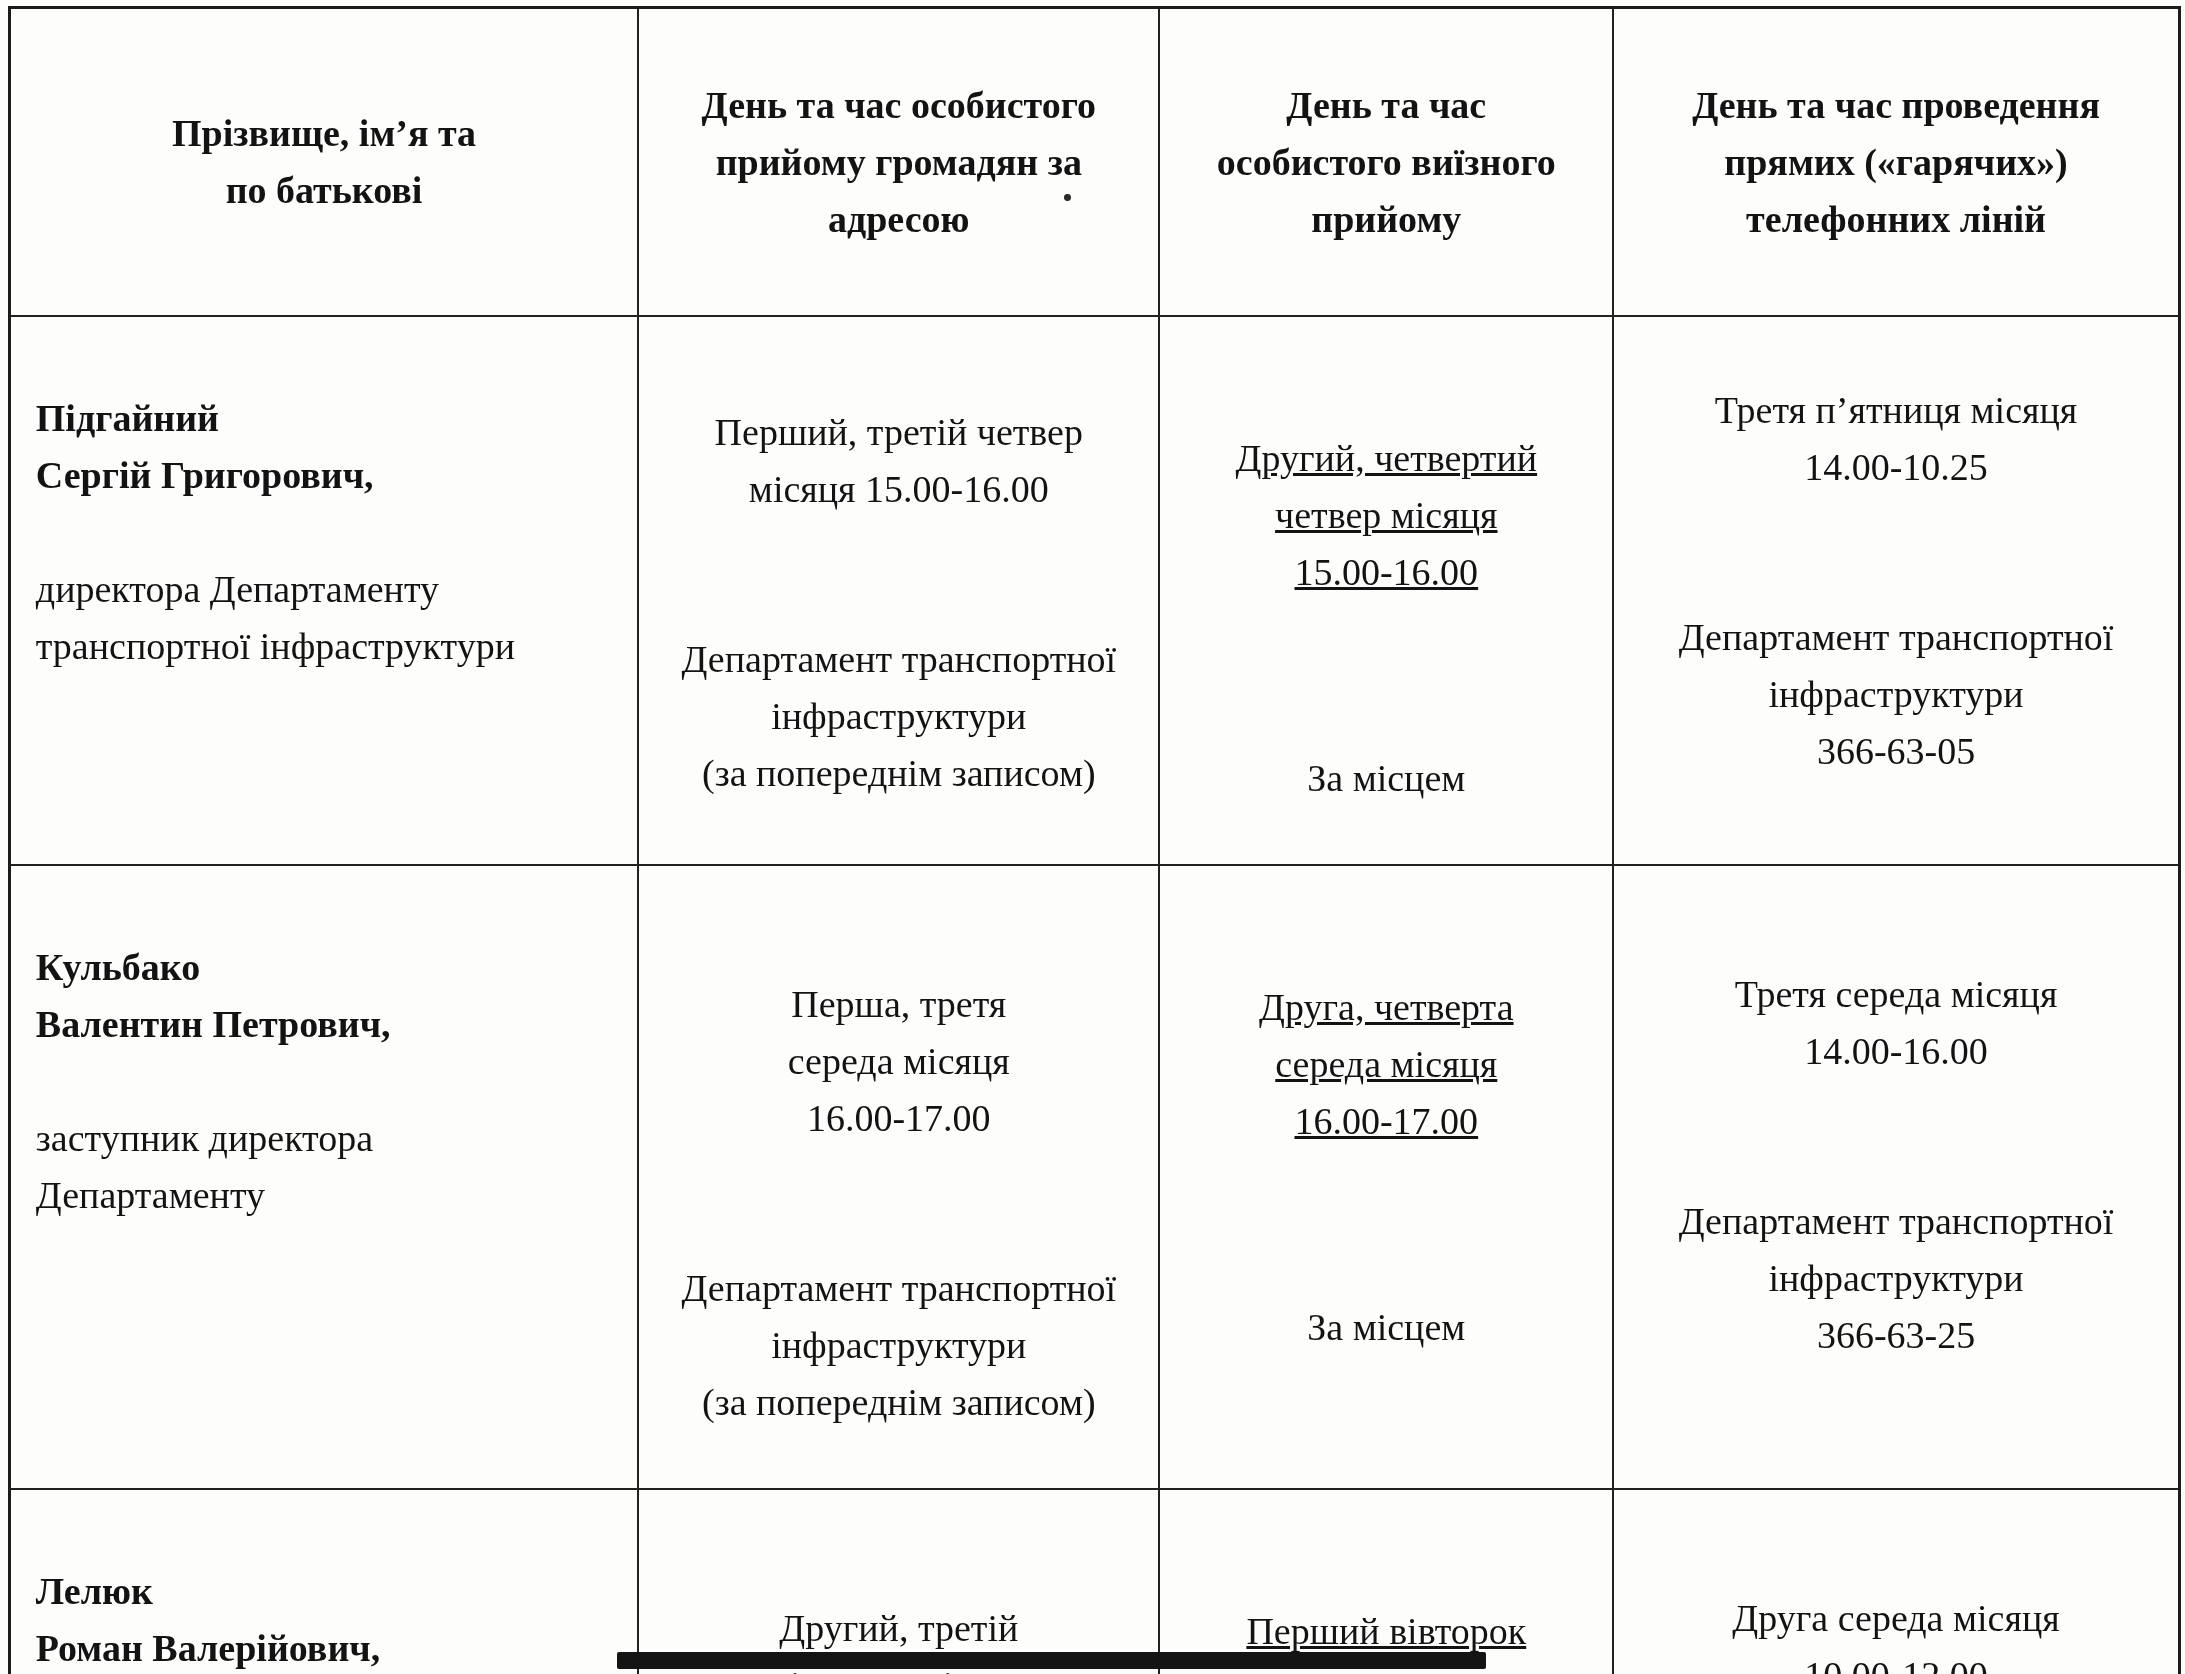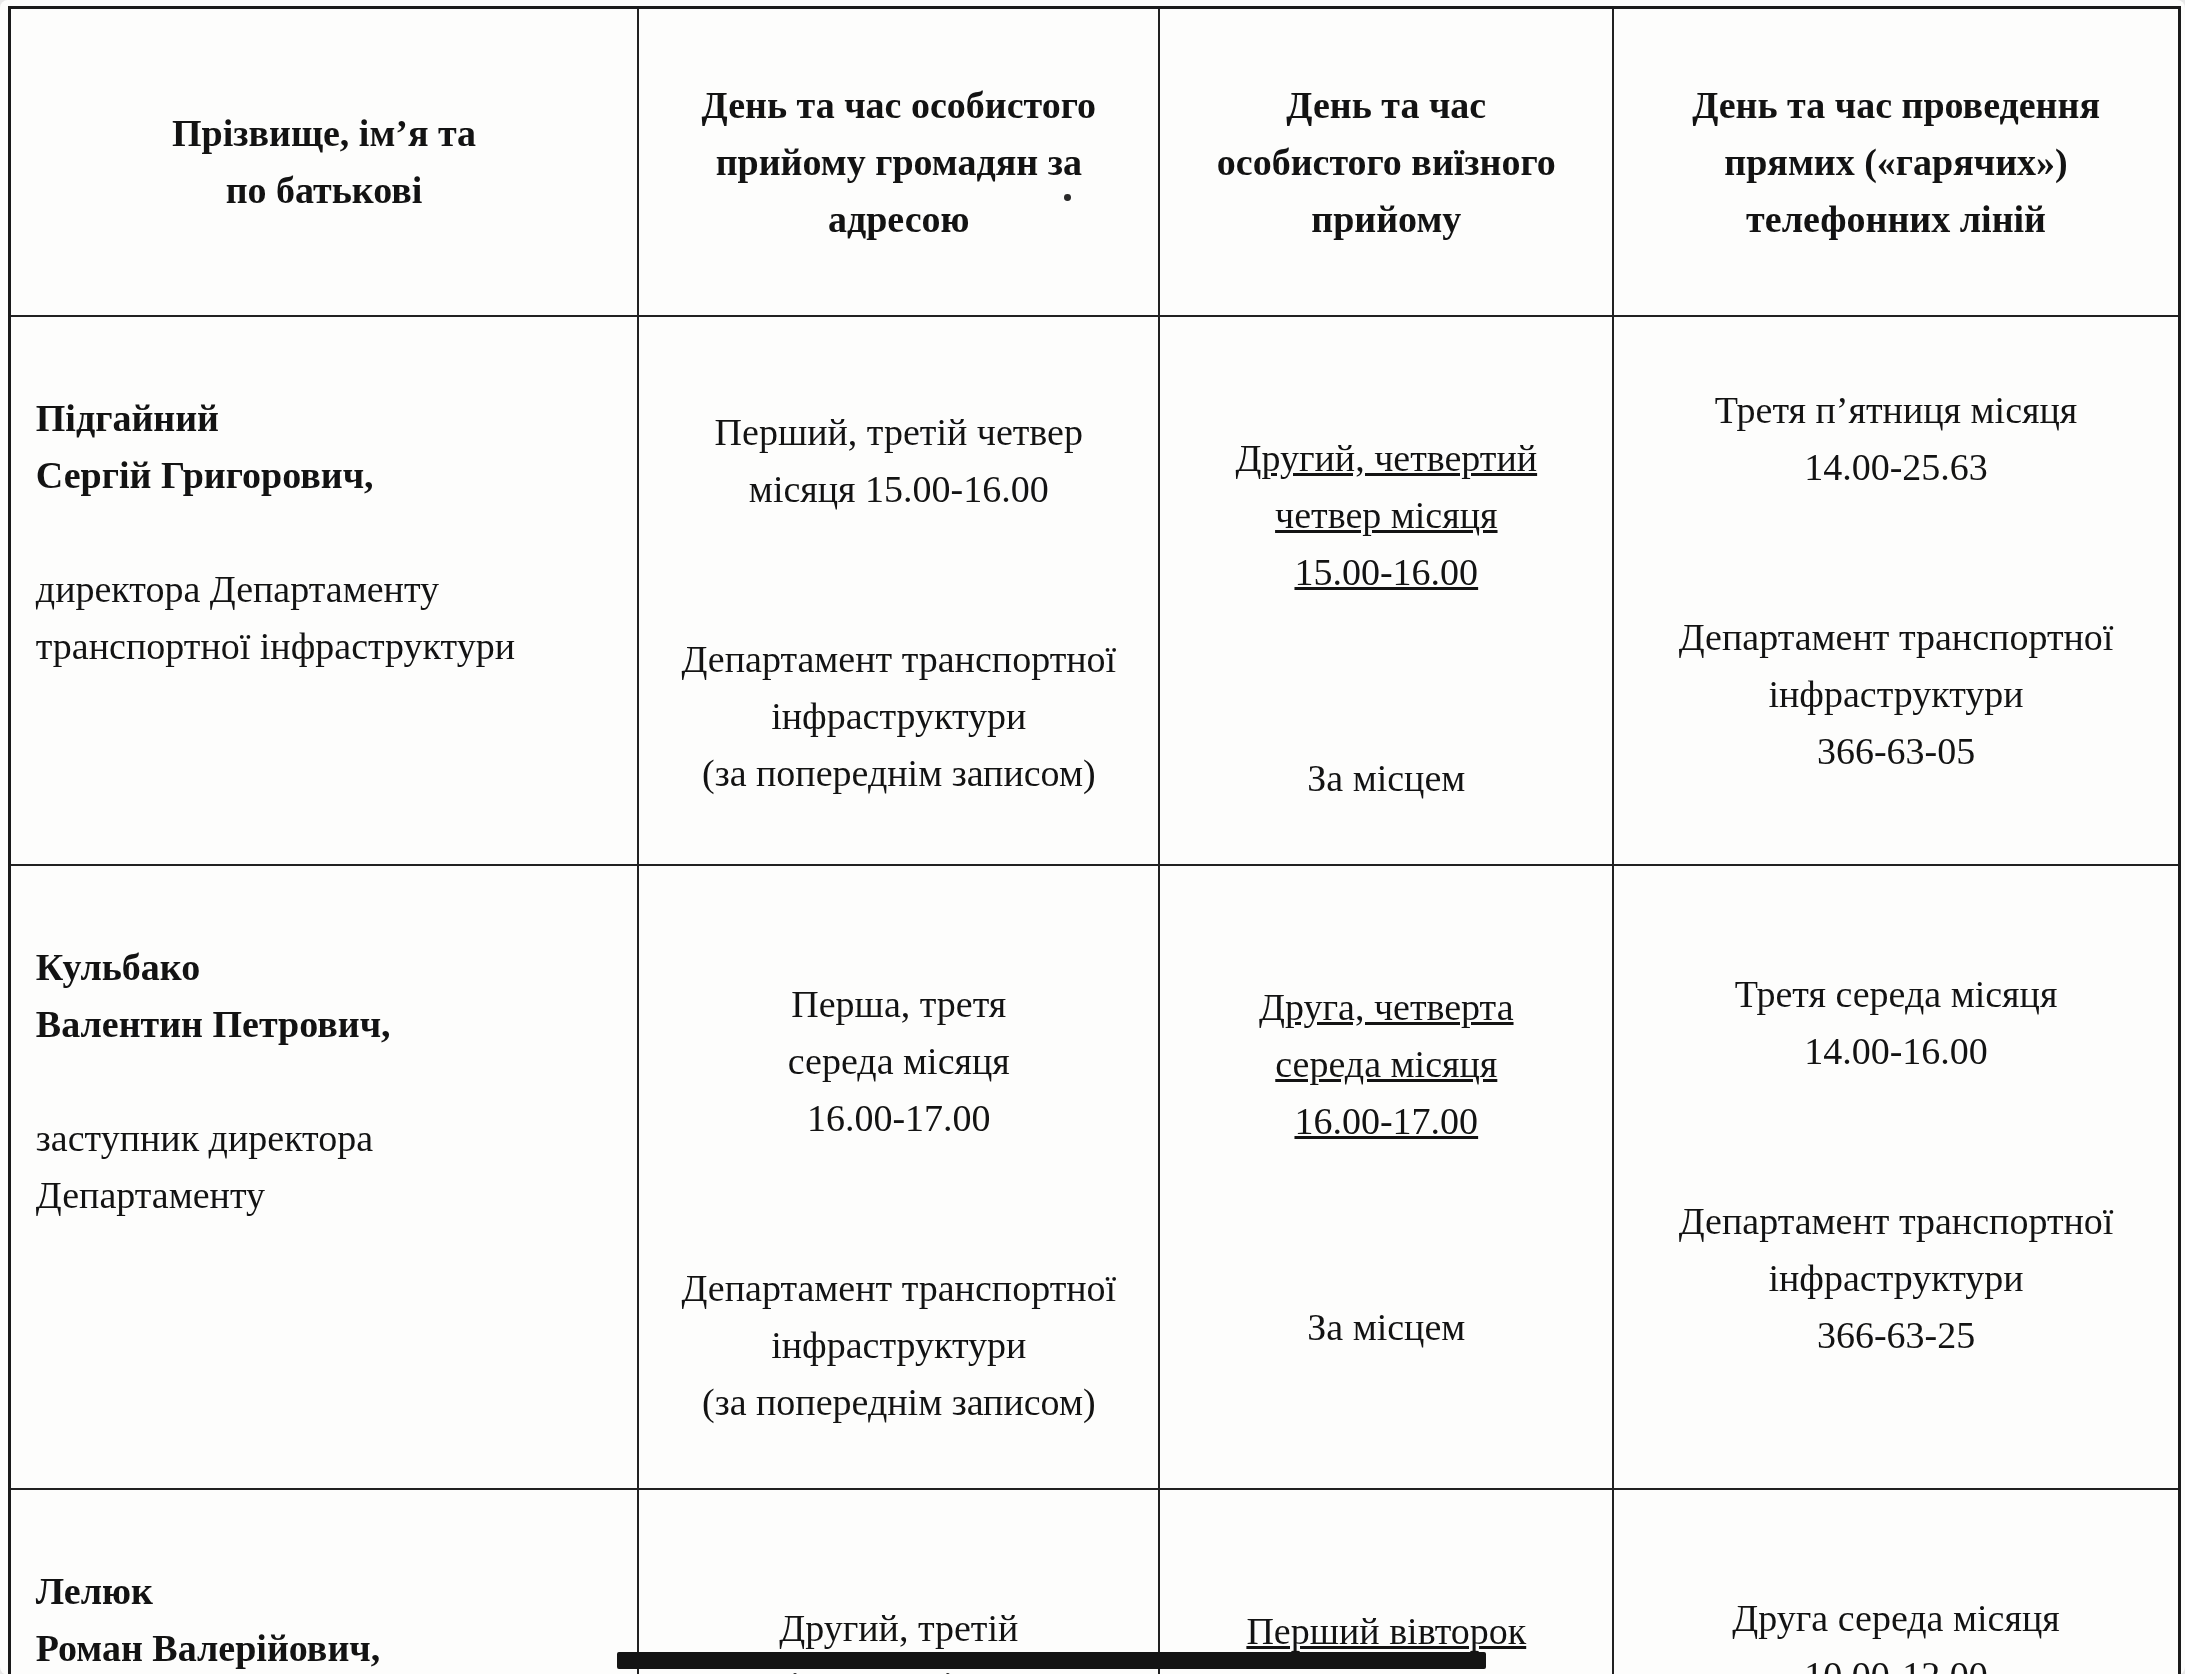--- a/index.html
+++ b/index.html
@@ -8,21 +8,20 @@
     background: #e8e8e8;
   }
   .page {
     position: relative;
     width: 2185px;
     height: 1675px;
     background: #fdfdfc;
     font-family: "Liberation Serif", "DejaVu Serif", serif;
     color: #131313;
     overflow: hidden;
-    border-radius: 8px;
   }
   table.schedule-table {
     position: absolute;
     left: 7.8px;
     top: 5.8px;
     width: 2170px;
     height: 1661px;
     border-collapse: collapse;
     table-layout: fixed;
     border: 3.9px solid #1b1b1b;
@@ -137,21 +136,21 @@
 (за попереднім записом)</div>
         </td>
         <td class="c3">
           <div class="sched">Другий, четвертий
 четвер місяця
 15.00-16.00</div>
           <div class="loc">За місцем</div>
         </td>
         <td class="c4">
           <div class="sched">Третя п’ятниця місяця
-14.00-25.63</div>
+14.00-10.25</div>
           <div class="loc">Департамент транспортної
 інфраструктури
 366-63-05</div>
         </td>
       </tr>
       <tr class="r2">
         <td class="c1">
           <div class="person-name">Кульбако
 Валентин Петрович,</div>
           <div class="person-title">заступник директора

